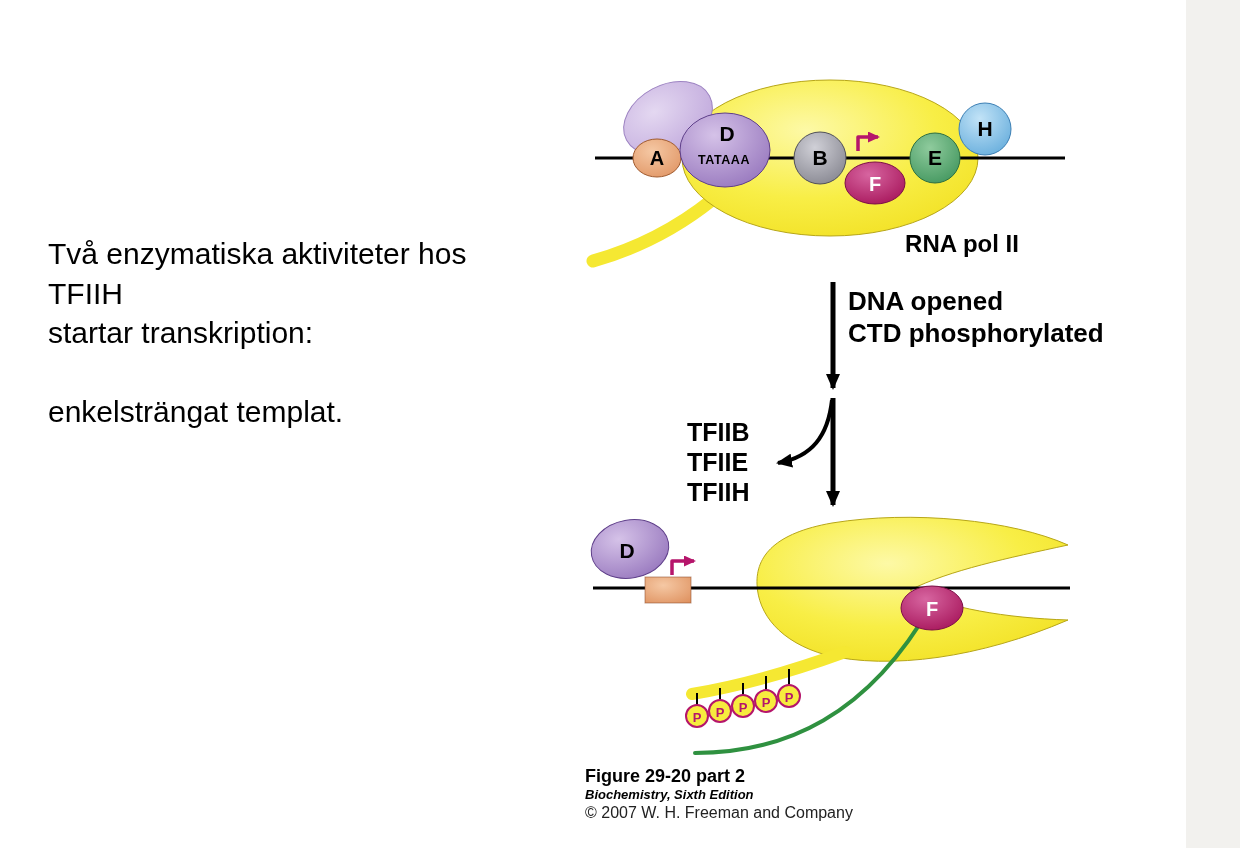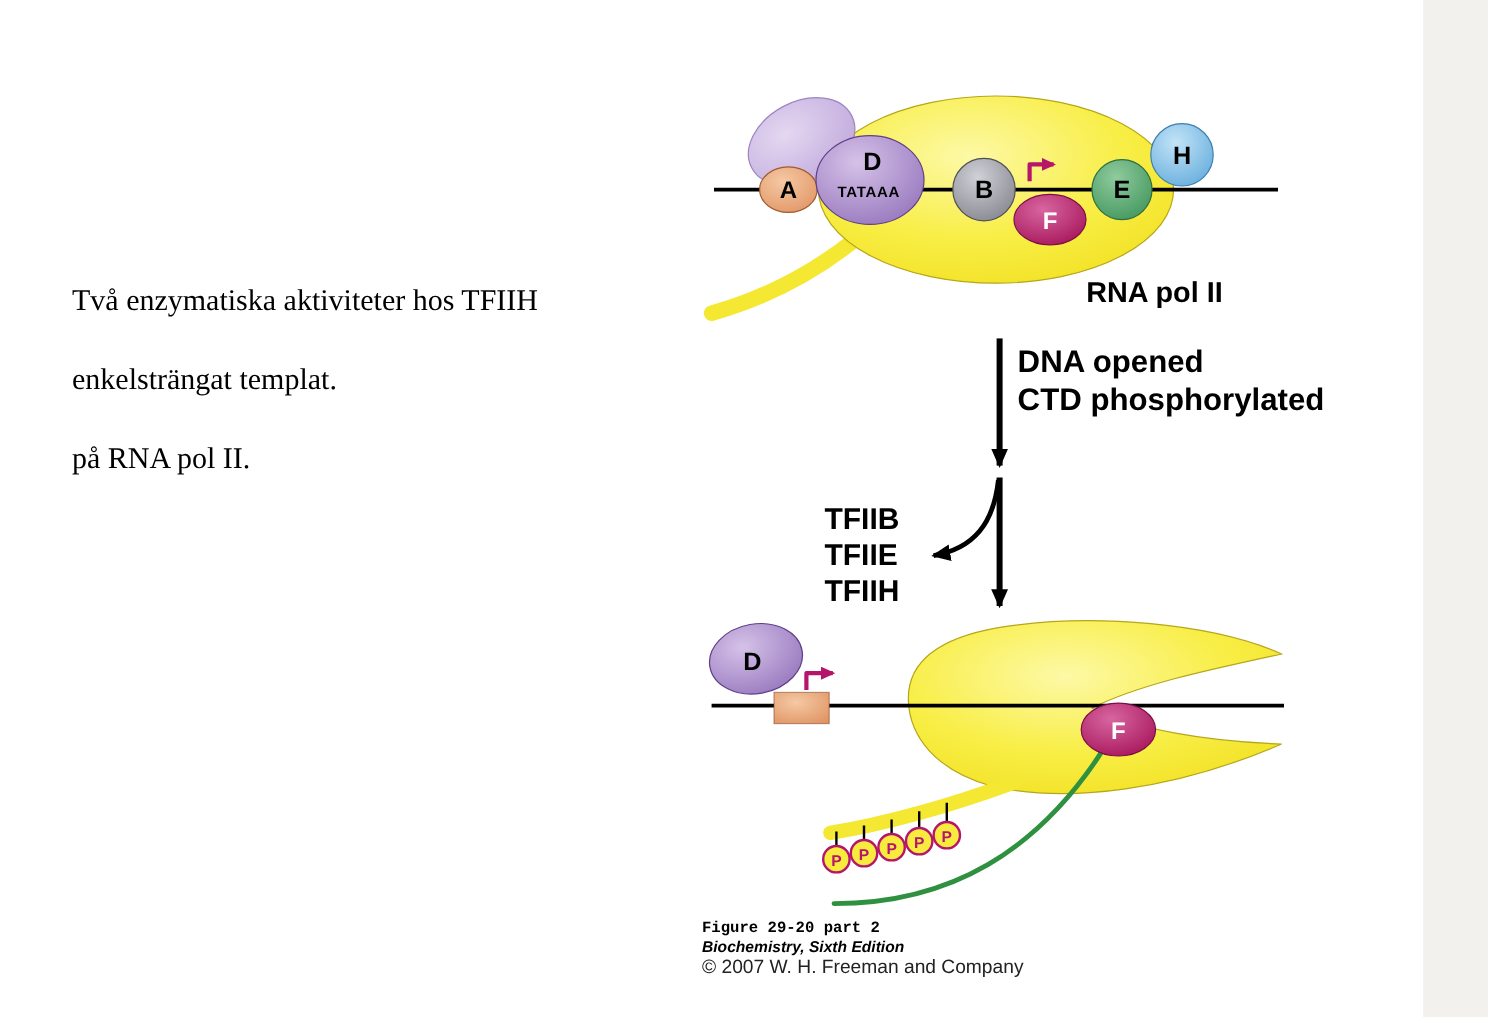--- a/index.html
+++ b/index.html
@@ -6,48 +6,48 @@
   .canvas {
     position:relative; width:1240px; height:848px;
     background:#ffffff; overflow:hidden;
     font-family:"Liberation Sans", sans-serif;
   }
   .right-margin {
     position:absolute; right:0; top:0; width:54px; height:848px;
     background:#f2f1ee;
   }
   .notes {
-    position:absolute; left:60px; top:234px; width:470px;
-    font-family:Liberation Serif, serif;
-    font-size:25px; line-height:1.32; color:#000;
+    position:absolute; left:48px; top:234px; width:470px;
+    font-family:Liberation Sans, sans-serif;
+    font-size:30px; line-height:1.32; color:#000;
   }
   .notes .line { min-height:1.32em; white-space:pre-wrap; }
   .fig-caption {
     position:absolute; left:585px; top:766px;
     font-family:"Liberation Sans", sans-serif; color:#000;
   }
-  .cap-figure   { font-weight:bold; font-size:13px;font-family:Liberation Mono, monospace; }
+  .cap-figure   { font-weight:bold; font-size:18px; }
   .cap-book     { font-weight:bold; font-style:italic; font-size:13px; }
   .cap-copy     { font-size:16px; color:#222; margin-top:2px; }
   .diagram-svg  { position:absolute; left:560px; top:0; }
   .svgb { font-family:"Liberation Sans", sans-serif; font-weight:bold; }
 </style>
 </head>
 <body>
 
 <div class="canvas">
 
   <div class="right-margin"></div>
 
   <div class="notes">
     <div class="line">Två enzymatiska aktiviteter hos TFIIH</div>
+    <div class="line">startar transkription:</div>
     <div class="line"></div>
     <div class="line">enkelsträngat templat.</div>
     <div class="line"></div>
-    <div class="line">på RNA pol II.</div>
   </div>
 
   <svg class="diagram-svg" width="680" height="848" viewBox="0 0 680 848">
     <defs>
       <radialGradient id="gYellow" cx="42%" cy="32%" r="80%">
         <stop offset="0%" stop-color="#fdf9a6"></stop>
         <stop offset="55%" stop-color="#f8ee46"></stop>
         <stop offset="100%" stop-color="#f1df1f"></stop>
       </radialGradient>
       <radialGradient id="gPurple" cx="38%" cy="30%" r="85%">

